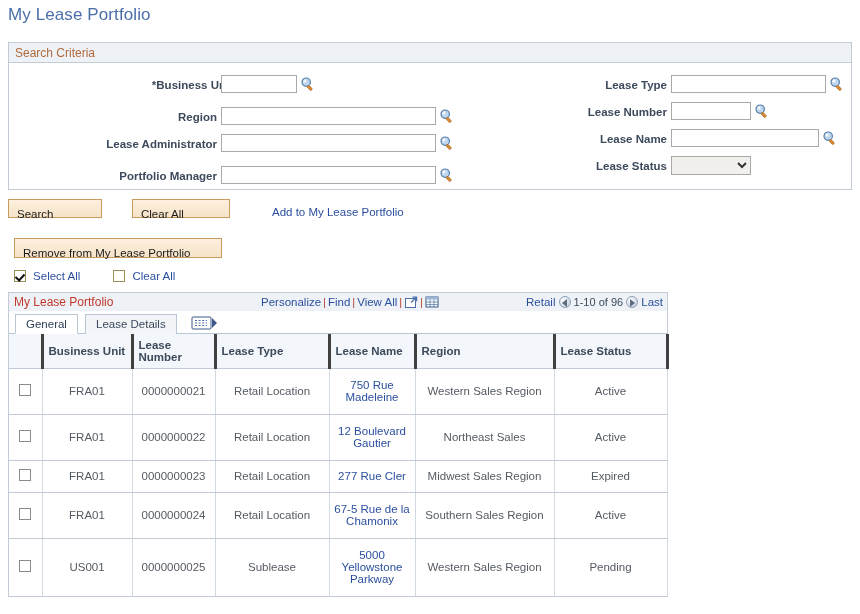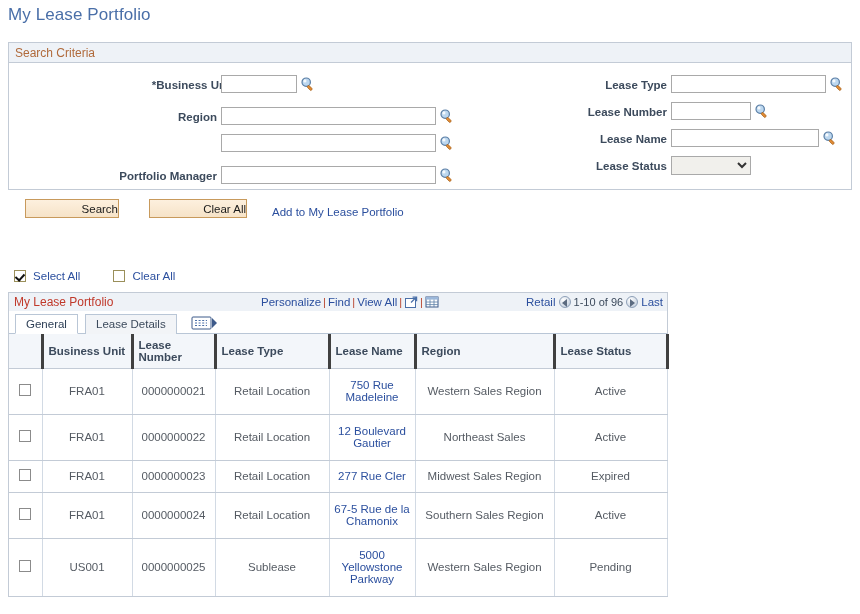--- a/index.html
+++ b/index.html
@@ -65,24 +65,23 @@
   }
 
   
   .btn {
     position: absolute;
     background: linear-gradient(#fdf0de, #f6e3c8);
     border: 1px solid #c89a5c;
     color: #1a1a1a;
     font-family: "Liberation Sans", sans-serif;
     font-size: 11.5px;
-    text-align: right;
+    text-align: left;
     cursor: pointer;
-    padding: 0;
-    margin-left: 17px;
+    padding: 8px;
   }
   .link {
     color: #2b4f9e; text-decoration: none; cursor: pointer;
     font-size: 11.5px;
   }
 
   .mini-cb {
     display: inline-block; width: 12px; height: 12px;
     border: 1px solid #9a8f5a; background: #ffffff;
     vertical-align: -2px; position: relative;
@@ -200,20 +199,23 @@
       </div>
       <input class="txt" style="left: 212px; top: 44px; width: 215px;" value="">
       <span class="lookup" style="left:430px; top:45px;">
         <svg width="16" height="16" viewBox="0 0 16 16">
             <circle cx="6.2" cy="6.2" r="4.2" fill="#bcd7ef" stroke="#5b7fa6" stroke-width="1.2"></circle>
             <circle cx="4.9" cy="4.9" r="1.6" fill="#ffffff" opacity=".85"></circle>
             <rect x="8.6" y="9.1" width="5.6" height="2.5" rx="1" transform="rotate(45 8.6 9.1)" fill="#e08a33" stroke="#a35f18" stroke-width=".7"></rect>
           </svg>
       </span>
 
+      <div class="field-row" style="left:0; top:71px; width:212px;">
+        <span class="field-label">Lease Administrator</span>
+      </div>
       <input class="txt" style="left: 212px; top: 71px; width: 215px;" value="">
       <span class="lookup" style="left:430px; top:72px;">
         <svg width="16" height="16" viewBox="0 0 16 16">
             <circle cx="6.2" cy="6.2" r="4.2" fill="#bcd7ef" stroke="#5b7fa6" stroke-width="1.2"></circle>
             <circle cx="4.9" cy="4.9" r="1.6" fill="#ffffff" opacity=".85"></circle>
             <rect x="8.6" y="9.1" width="5.6" height="2.5" rx="1" transform="rotate(45 8.6 9.1)" fill="#e08a33" stroke="#a35f18" stroke-width=".7"></rect>
           </svg>
       </span>
 
       <div class="field-row" style="left:0; top:103px; width:212px;">
@@ -271,20 +273,21 @@
         <option></option>
       </select>
 
     </div>
   </div>
 
   <button class="btn" style="left:8px; top:199px; width:94px; height:19px;">Search</button>
   <button class="btn" style="left:132px; top:199px; width:98px; height:19px;">Clear All</button>
   <a class="link" style="position:absolute; left:272px; top:206px;text-align:right;">Add to My Lease Portfolio</a>
 
+  <button class="btn" style="left:14px; top:238px; width:208px; height:20px;">Remove from My Lease Portfolio</button>
 
   <div style="position:absolute; left:14px; top:270px; white-space:nowrap;">
     <span class="mini-cb checked"></span>
     <a class="link" style="margin-left:4px;">Select All</a>
     <span class="mini-cb" style="margin-left:30px;"></span>
     <a class="link" style="margin-left:4px;">Clear All</a>
   </div>
 
   <div class="grid-wrap">
 

